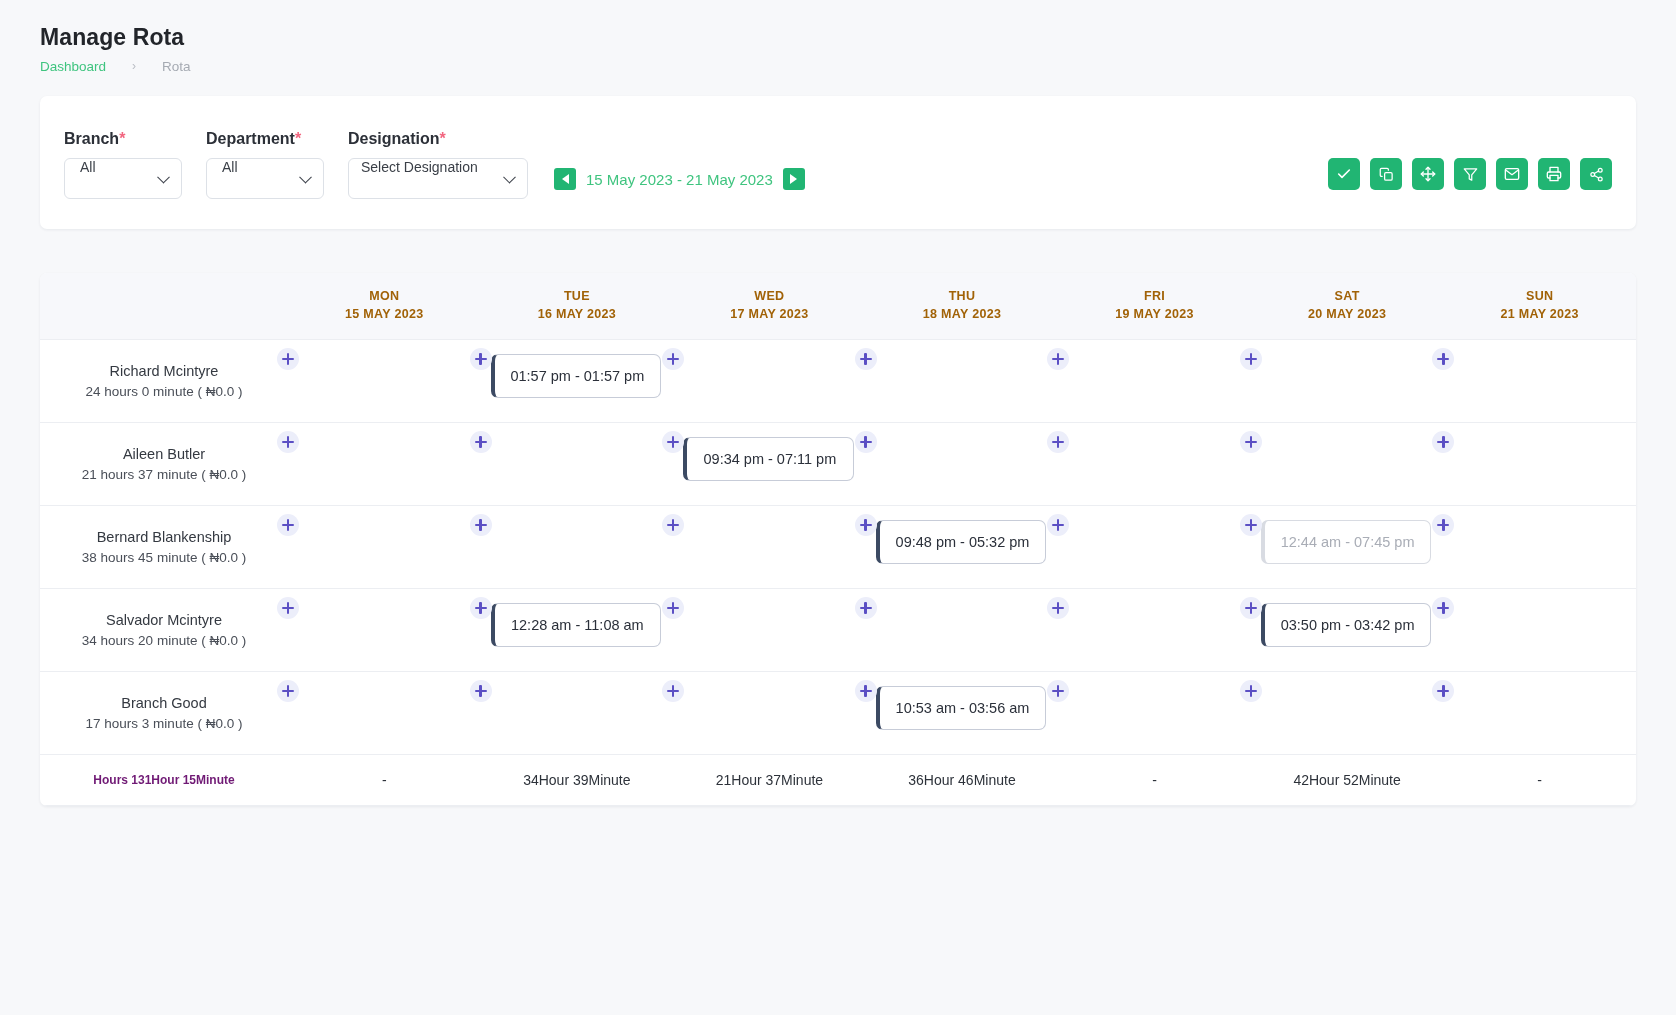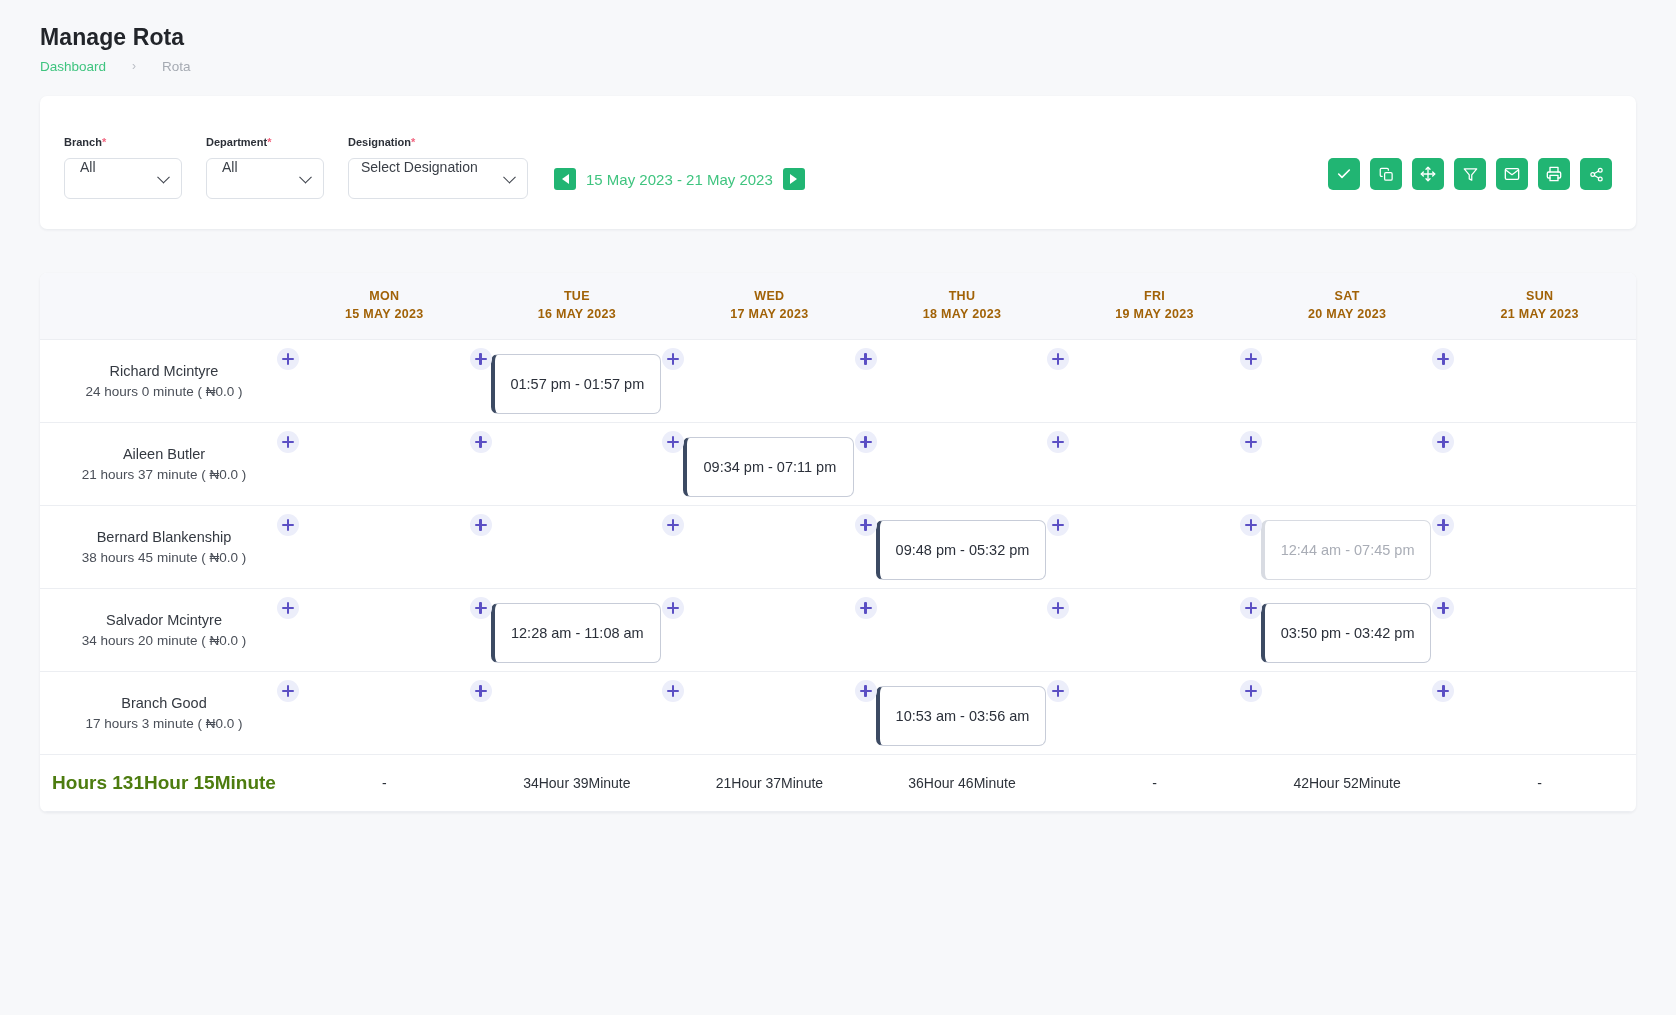--- a/index.html
+++ b/index.html
@@ -36,21 +36,21 @@
     background: #fff;
     border-radius: 7px;
     box-shadow: 0 1px 3px rgba(20,30,60,.07);
     padding: 22px 24px 30px 24px;
     display: flex;
     align-items: flex-end;
     min-height: 133px;
   }
   .field { margin-right: 24px; }
   .field-label {
-    font-size: 11px;
+    font-size: 16px;
     font-weight: 600;
     color: #2c3038;
     margin-bottom: 10px;
   }
   .req { color: #f2657f; font-weight: 600; }
   .select-box {
     position: relative;
     height: 41px;
     border: 1px solid #dde1e7;
     border-radius: 6px;
@@ -190,21 +190,21 @@
     border-radius:1px;
   }
   .plus:before { width: 12px; height: 2.4px; }
   .plus:after  { width: 2.4px; height: 12px; }
 
   .shift {
     position: absolute;
     top: 14px;
     left: 10px;
     right: 12px;
-    height: 60px;
+    height: 44px;
     background: #fff;
     border: 1px solid #c7ccd8;
     border-left: 4px solid #3c4a63;
     border-radius: 7px;
     display: flex;
     align-items: center;
     justify-content: center;
     font-size: 14.5px;
     color: #2b303a;
     cursor: pointer;
@@ -218,22 +218,22 @@
 
   tfoot td {
     padding: 17px 6px;
     text-align: center;
     font-size: 14px;
     color: #2d323a;
     border-bottom: none;
   }
   tfoot td.total-label {
     font-weight: 700;
-    font-size: 19px;
-    color: #4d7c0f;
+    font-size: 12px;
+    color: #701a75;
   }
 </style>
 </head>
 <body>
 
 <div class="page">
 
   <div>
     <div class="page-title">Manage Rota</div>
     <nav class="breadcrumb">

